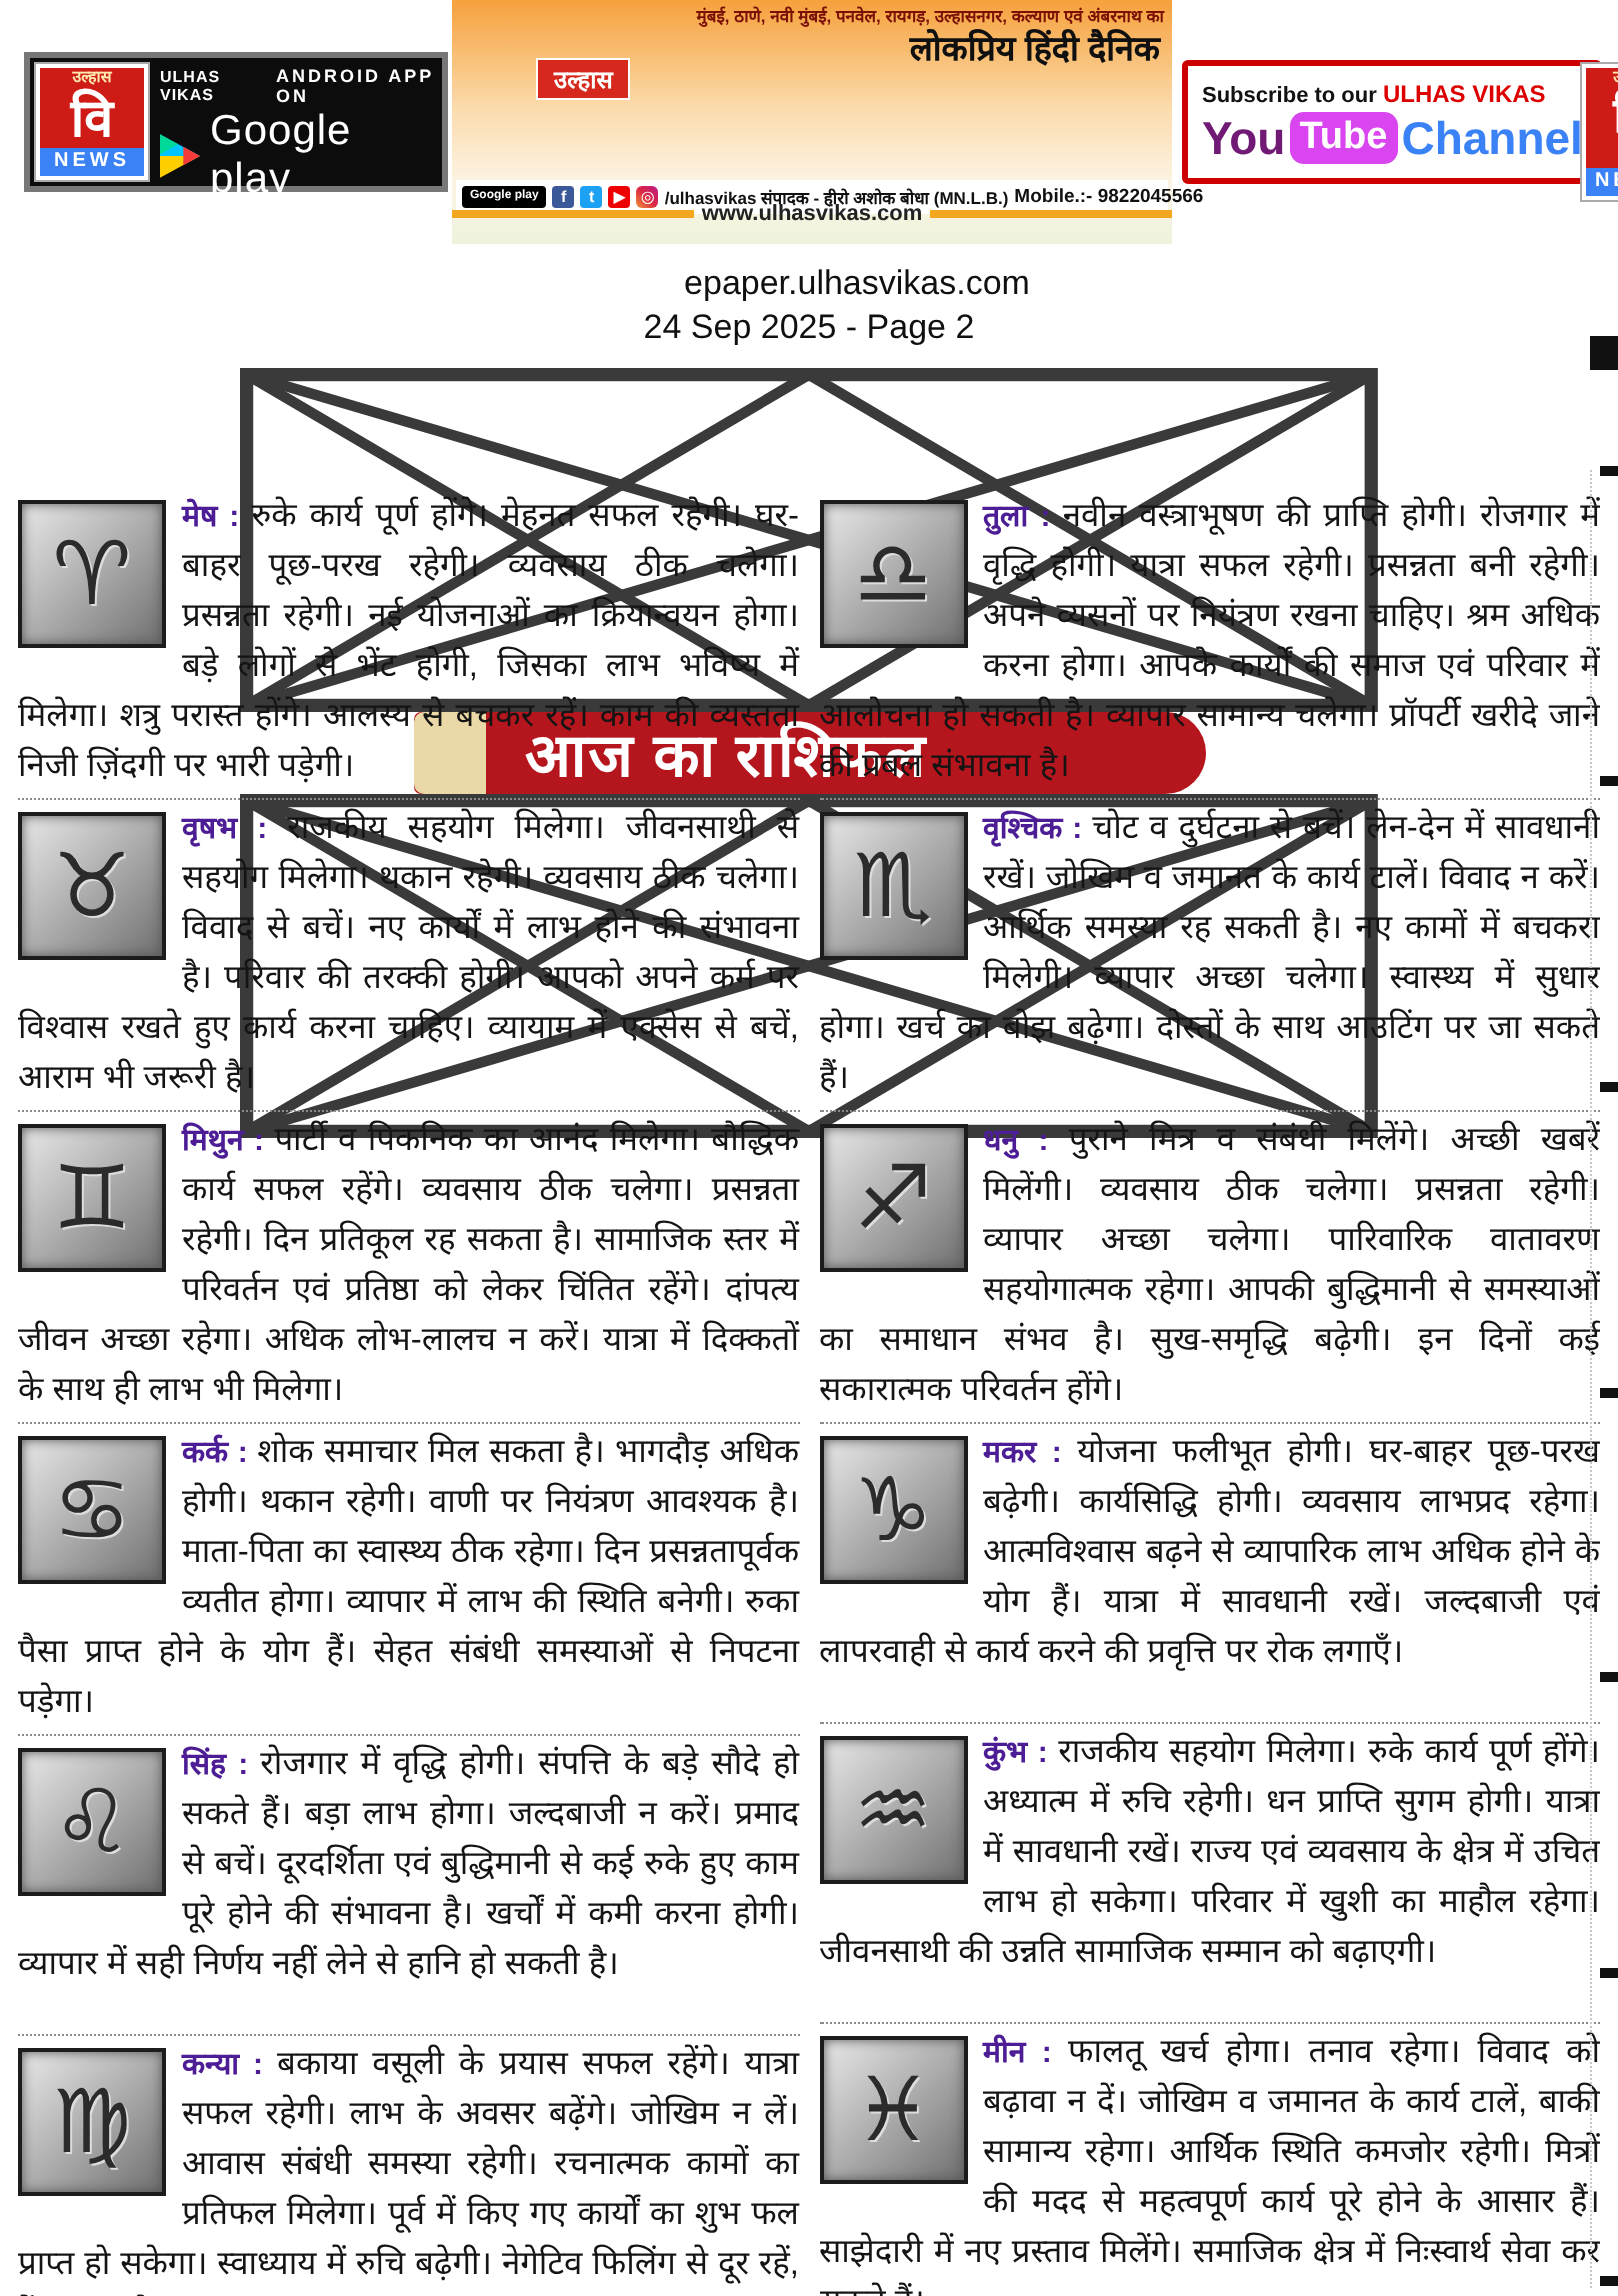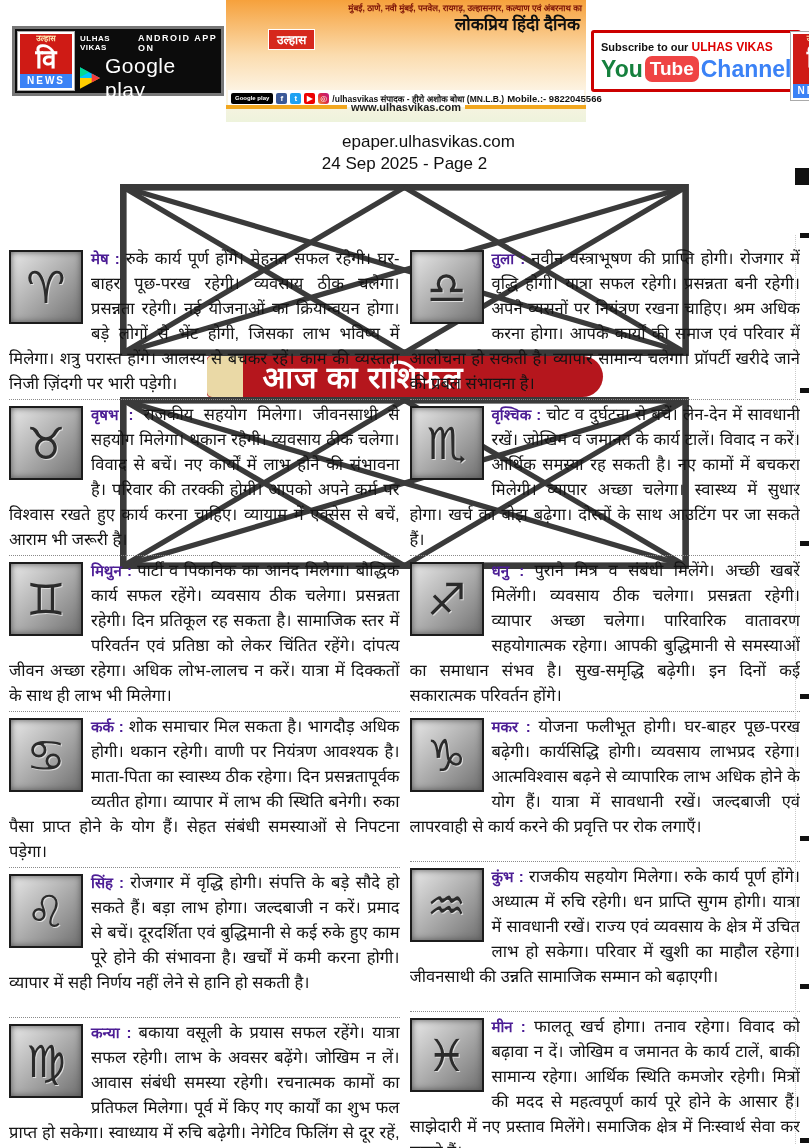--- a/index.html
+++ b/index.html
@@ -58,22 +58,22 @@
   .mh-web{font-size:11px;font-weight:bold;color:#222;white-space:nowrap;}
 
   
   .yt-banner{position:absolute;right:8px;top:30px;width:210px;height:62px;background:#fff;
              border:3px solid #c00;border-radius:3px;display:flex;align-items:center;
              padding:2px 0 2px 7px;box-sizing:border-box;cursor:pointer;}
   .yb-text{display:flex;flex-direction:column;}
   .yb-line1{font-size:11px;font-weight:900;color:#111;white-space:nowrap;}
   .yb-line1 .yb-brand{color:#d00;font-size:12px;}
   .yb-line2{display:flex;align-items:center;gap:2px;margin-top:2px;}
-  .yb-you{font-size:23px;font-weight:900;color:#15803d;}
-  .yb-tube{background:#ef4444;color:#fff;font-size:19px;font-weight:900;border-radius:7px;
+  .yb-you{font-size:23px;font-weight:900;color:#701a75;}
+  .yb-tube{background:#d946ef;color:#fff;font-size:19px;font-weight:900;border-radius:7px;
            padding:0 5px;line-height:26px;}
   .yb-channel{font-size:23px;font-weight:900;color:#3b82f6;}
   .yt-banner .uv-logo{width:46px;flex:0 0 46px;height:64px;margin-left:auto;margin-right:-3px;
                       margin-top:10px;}
   .yt-banner .uv-logo .u-letter{font-size:24px;}
 
   
   .epaper-line{text-align:center;font-size:17px;color:#101010;margin-top:4px;margin-left:48px;}
   .date-line{text-align:center;font-size:17px;color:#101010;margin-top:2px;}
 

